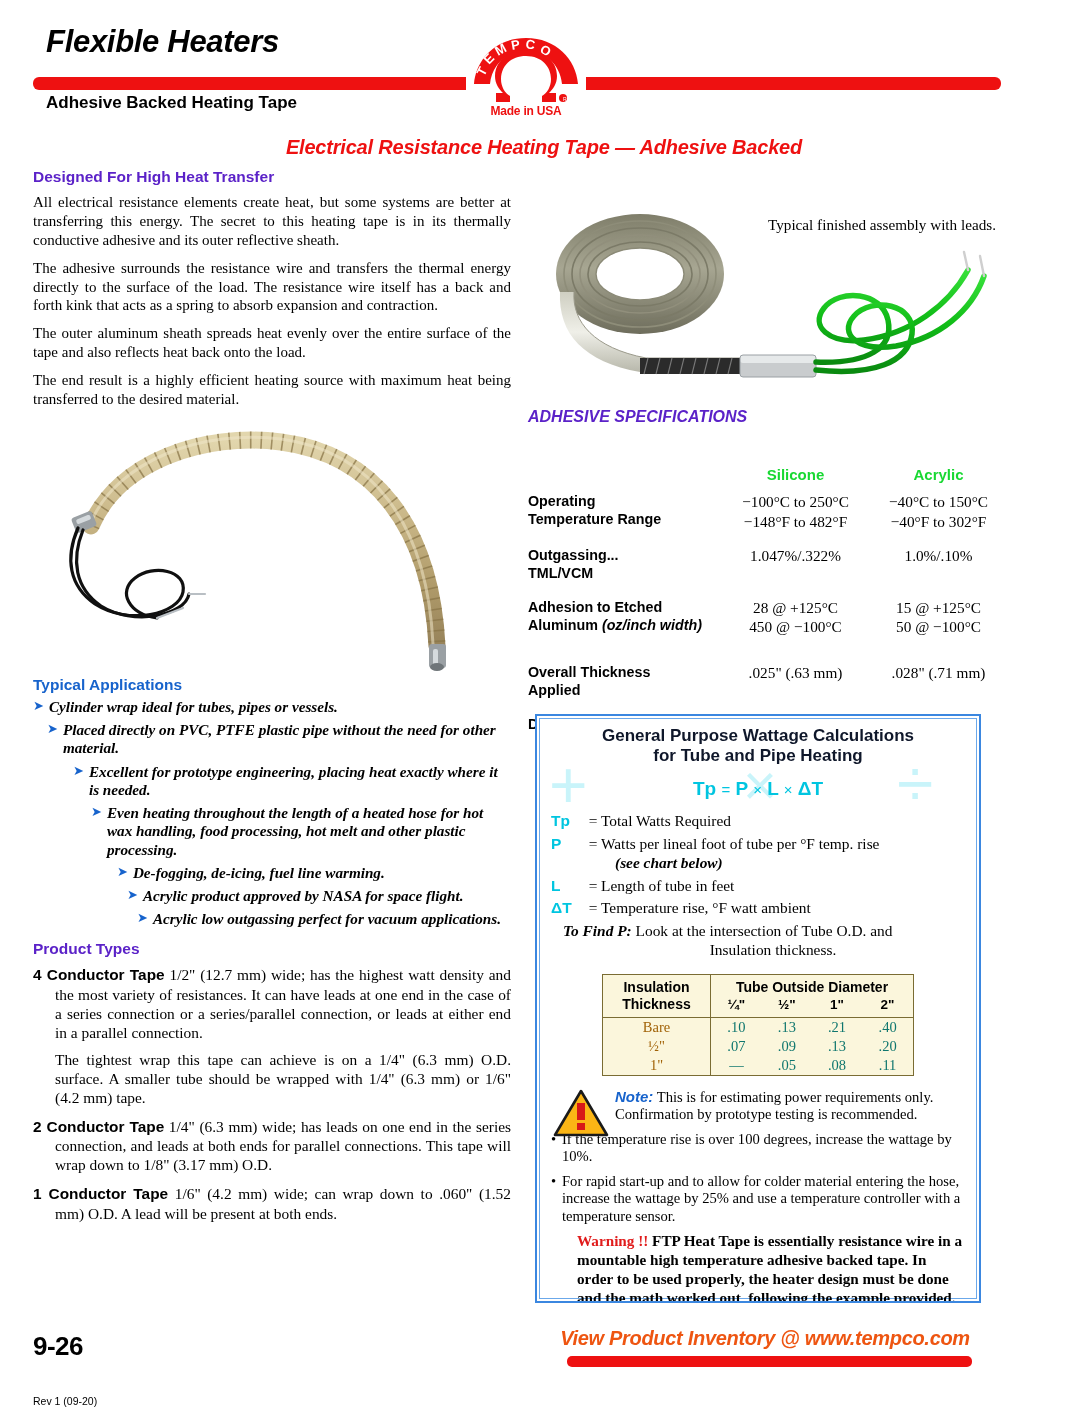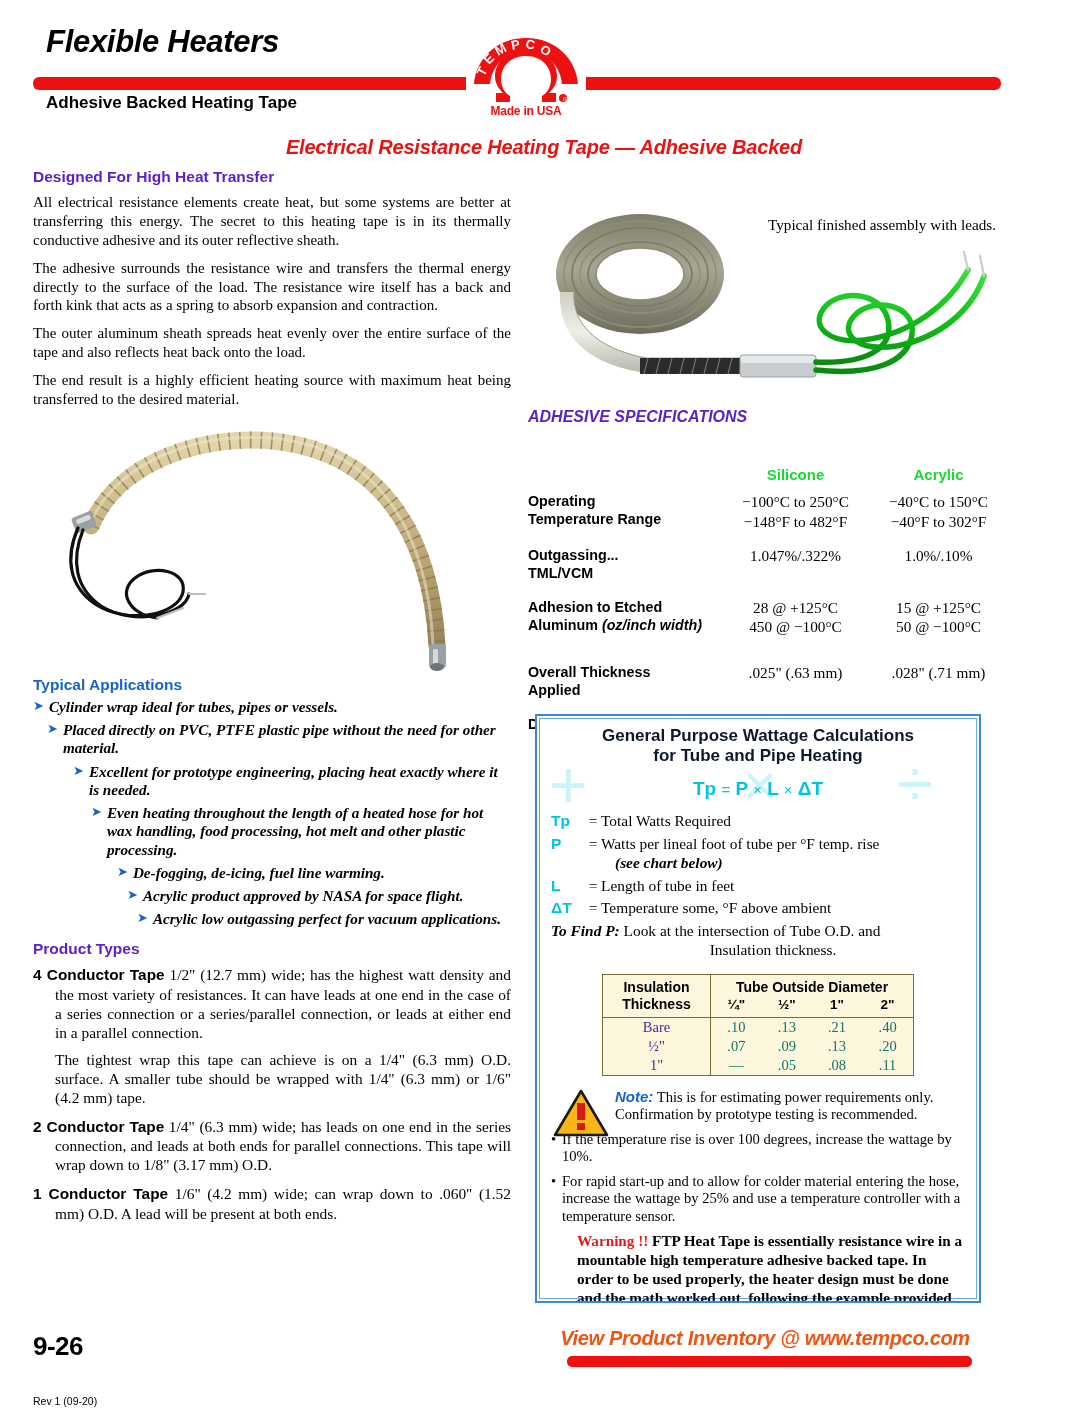--- a/index.html
+++ b/index.html
@@ -219,21 +219,21 @@
   }
   .defeq { flex: 0 0 16px; text-align: center; }
   .deftxt { flex: 1 1 auto; }
   .deftxt .sub-note { display:block; font-style: italic; font-weight: bold; padding-left: 14px; }
 
   .findp {
     position: relative; z-index: 3;
     font-size: 15.4px; line-height: 1.22;
     color: #000; margin-top: 2px;
   }
-  .findp b { font-style: italic; }
+  .findp b { font-style: italic; margin-left: 12px; }
   .findp .ind { display:block; text-align: center; padding-left: 30px; }
 
   
   .dtable-wrap { position: relative; z-index: 3; margin: 14px auto 0 auto; width: 312px; }
   table.dtable {
     width: 312px;
     border-collapse: collapse;
     background: #fbf6dc;
     border: 1.5px solid #7a6c33;
     font-family: "Liberation Sans", sans-serif;
@@ -254,21 +254,21 @@
     padding: 3px 2px 0 2px; color: #000;
   }
   .dt-od {
     text-align: center; font-weight: bold; font-size: 13.5px;
     padding: 0 2px 3px 2px; color: #000;
     border-bottom: 1.5px solid #7a6c33 !important;
   }
   .dt-row-label {
     text-align: center;
     font-family: "Liberation Serif", serif;
-    font-size: 14.5px; padding: 1px 2px; color: #4c1d95;
+    font-size: 14.5px; padding: 1px 2px; color: #a16207;
     border-right: 1.5px solid #7a6c33 !important;
   }
   .dt-cell {
     text-align: center;
     font-family: "Liberation Serif", serif;
     font-size: 14.5px; padding: 1px 2px; color: #0f766e;
   }
 
   
   .note-block { position: relative; z-index: 3; margin-top: 12px; }
@@ -624,21 +624,21 @@
         </span>
       </div>
       <div class="defrow">
         <span class="defsym">L</span>
         <span class="defeq">=</span>
         <span class="deftxt">Length of tube in feet</span>
       </div>
       <div class="defrow">
         <span class="defsym">ΔT</span>
         <span class="defeq">=</span>
-        <span class="deftxt">Temperature some, °F above ambient</span>
+        <span class="deftxt">Temperature rise, °F watt ambient</span>
       </div>
     </div>
 
     <div class="findp">
       <b>To Find P:</b>
       <span>Look at the intersection of Tube O.D. and</span>
       <span class="ind">Insulation thickness.</span>
     </div>
 
     <div class="dtable-wrap">

